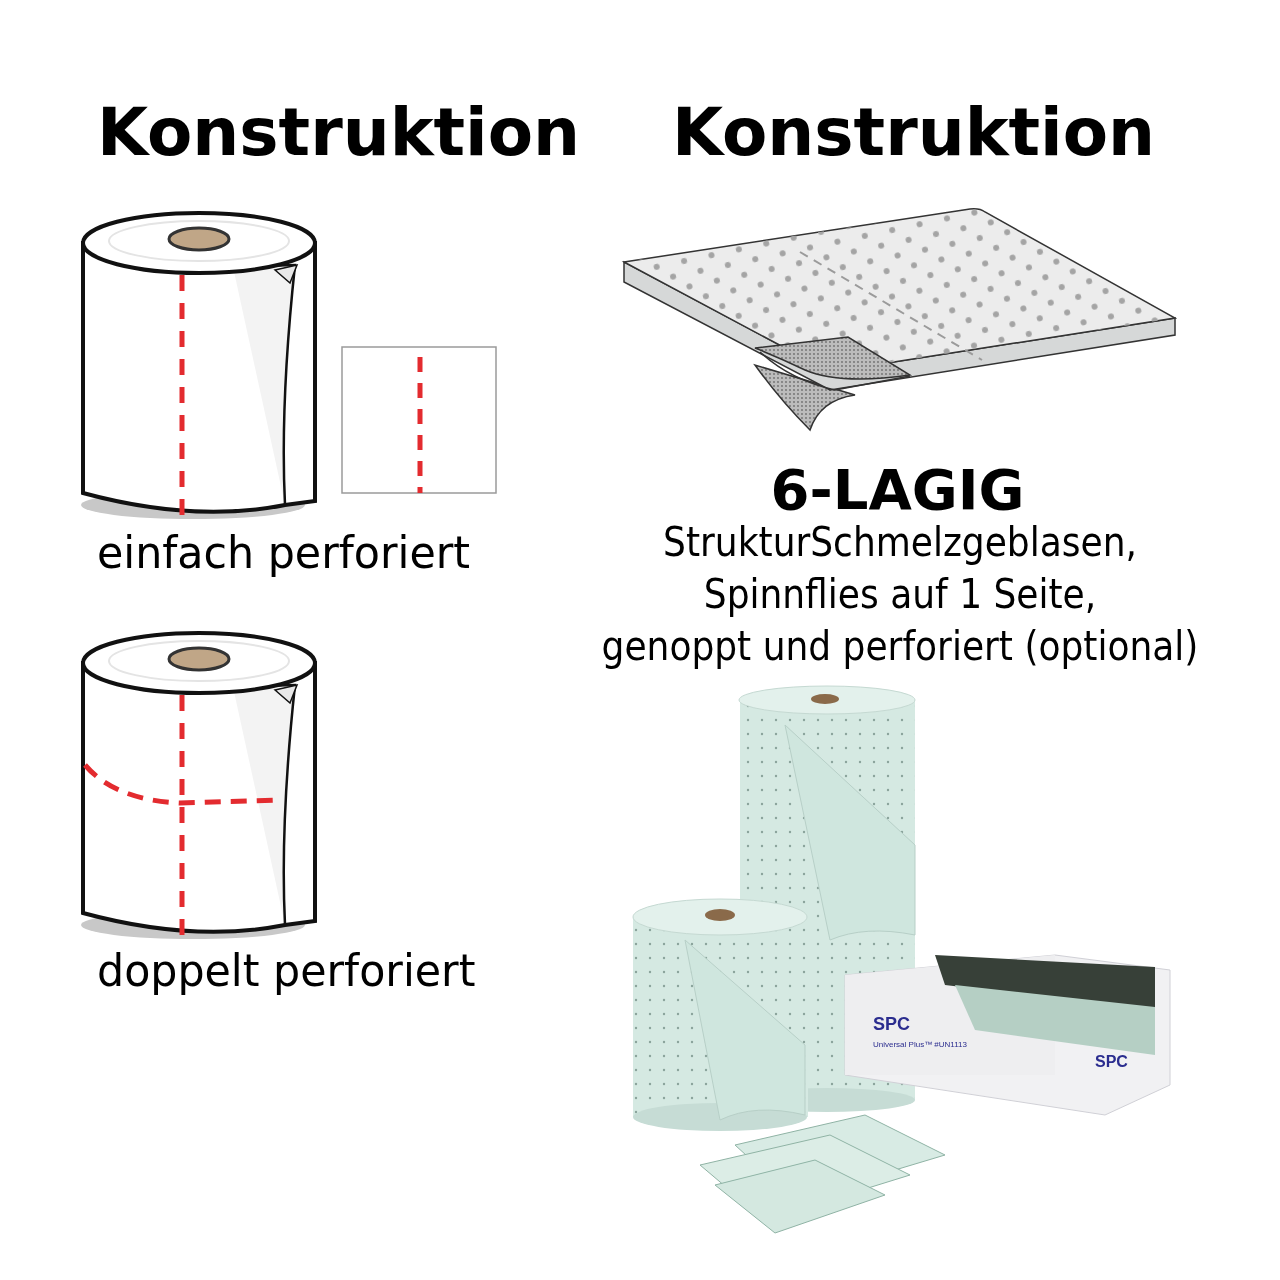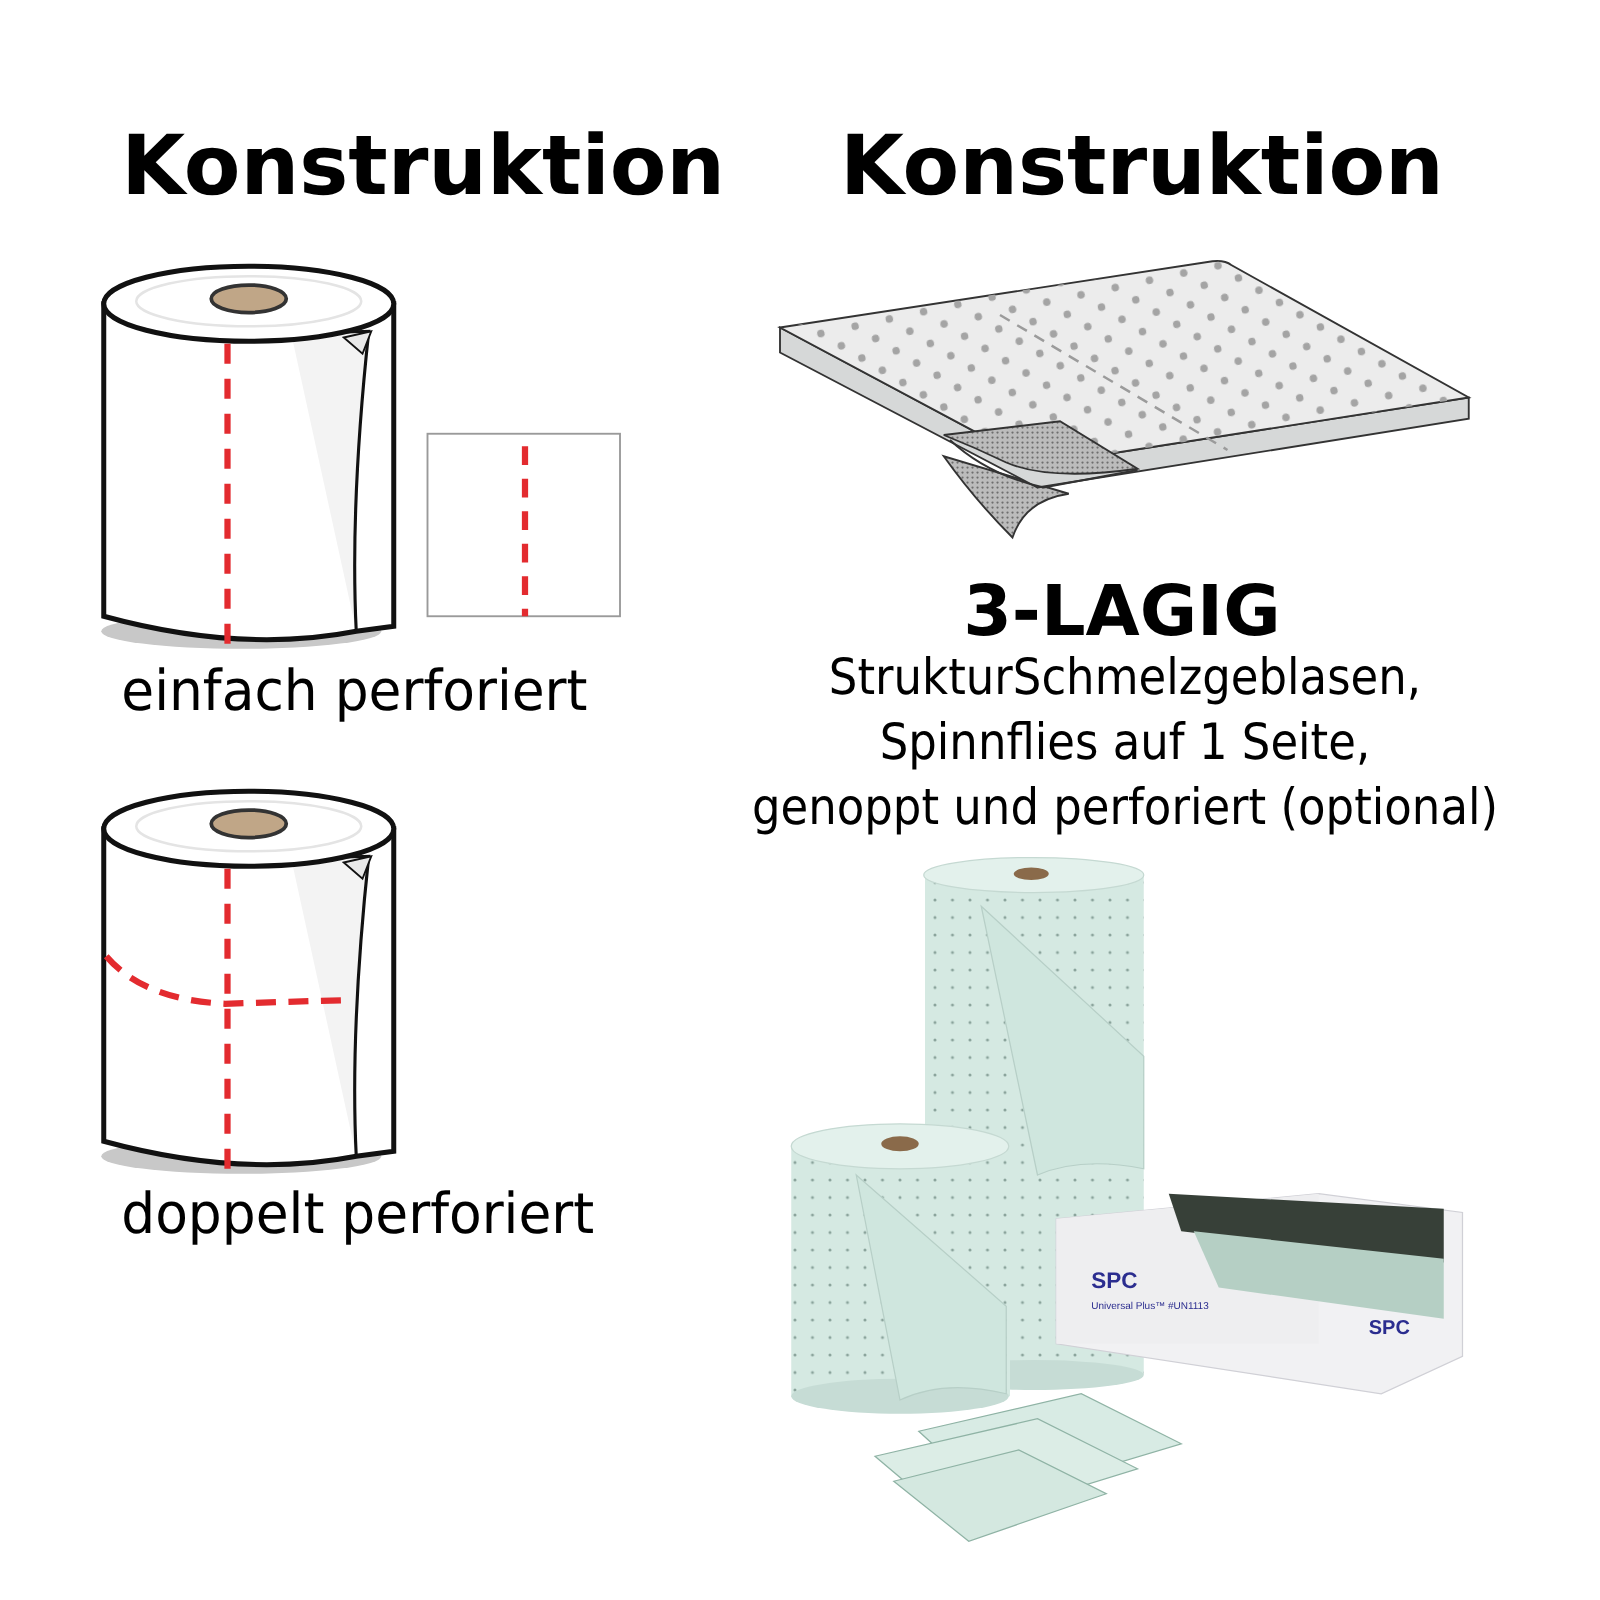--- a/index.html
+++ b/index.html
@@ -77,21 +77,21 @@
     <path d="M4 62 L350 9 Q360 8 365 12 L555 118 L210 172 Z" fill="#ececec" stroke="#333" stroke-width="1.5"></path>
     <path d="M4 62 L350 9 Q360 8 365 12 L555 118 L210 172 Z" fill="url(#dots)"></path>
     <line x1="180" y1="52" x2="362" y2="160" stroke="#9b9b9b" stroke-width="2" stroke-dasharray="9,7"></line>
 
     <path d="M135 148 L228 137 L290 175 Q220 185 185 170 Q160 158 135 148 Z" fill="url(#fine)" stroke="#333" stroke-width="1.5"></path>
     <path d="M140 152 Q170 180 215 190 L290 176" fill="none" stroke="#333" stroke-width="1.5"></path>
   </svg>
 </div>
 
 <div class="abs subhead" style="left:0; width:1280px; top:462px; padding-left:620px; box-sizing:border-box;">
-  <div style="width:555px; text-align:center;">3-LAGIG</div>
+  <div style="width:555px; text-align:center;">6-LAGIG</div>
 </div>
 
 <div class="abs" style="left:560px; top:516px; width:680px;">
   <div class="desc">StrukturSchmelzgeblasen,</div>
   <div class="desc">Spinnflies auf 1 Seite,</div>
   <div class="desc">genoppt und perforiert (optional)</div>
 </div>
 
 <div class="abs" style="left:615px; top:685px; width:580px; height:560px;text-align:center;">
   <svg width="580" height="560" viewBox="0 0 580 560">

